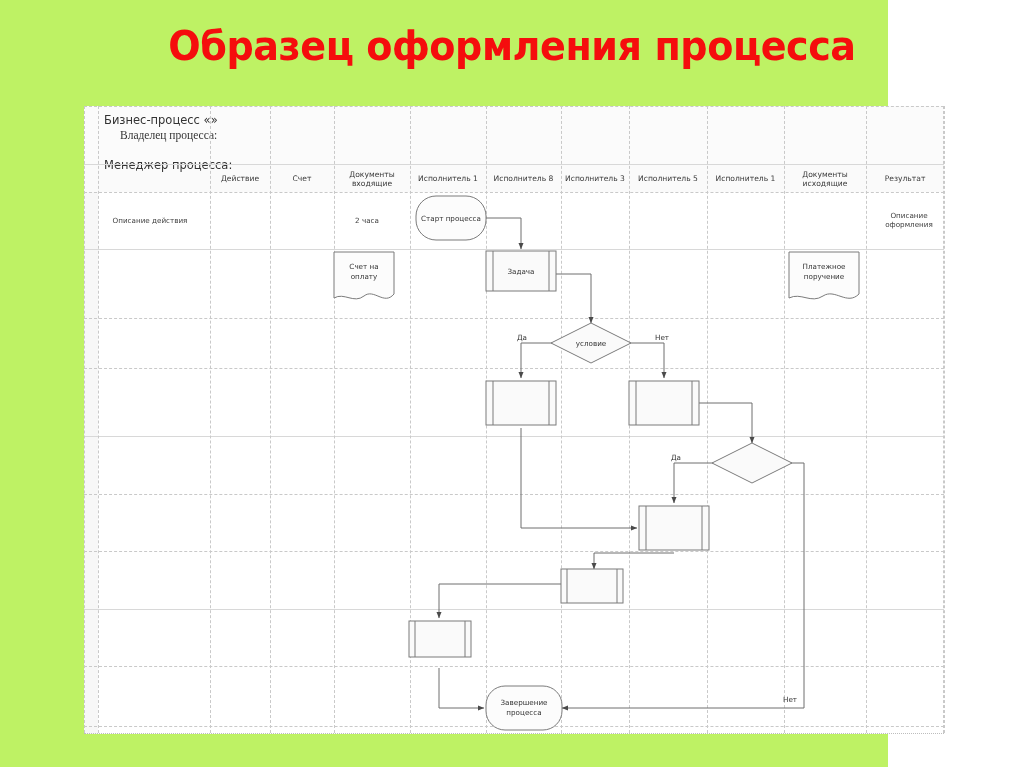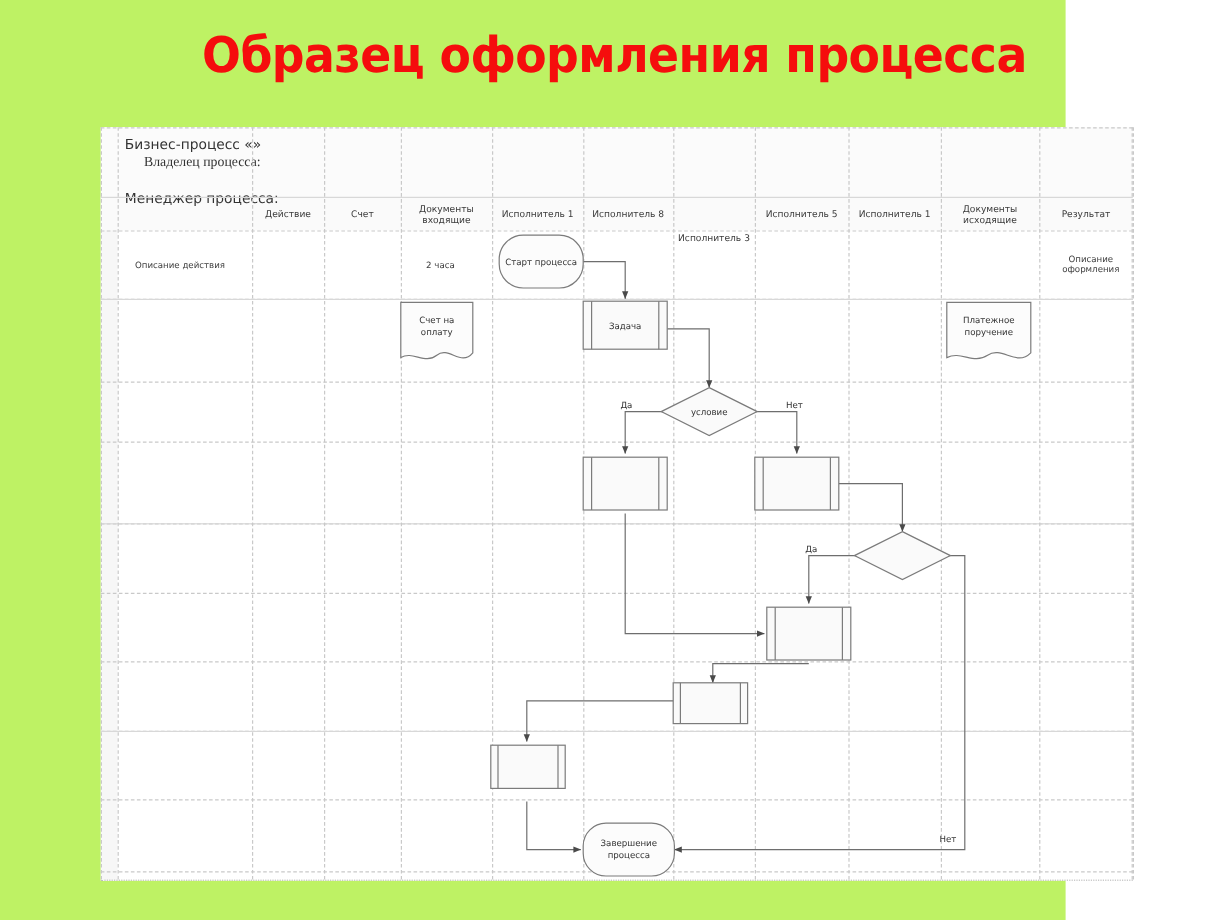--- a/index.html
+++ b/index.html
@@ -154,21 +154,21 @@
         <div class="v-dash" style="left: 0px; top: 0px; height: 627px;"></div>
         <div class="v-dash" style="left: 859px; top: 0px; height: 627px;"></div>
       </div>
 
     <div id="colhdrs">
         <div class="colhdr" style="left: 126px; width: 60px;">Действие</div>
         <div class="colhdr" style="left: 186px; width: 64px;">Счет</div>
         <div class="colhdr" style="left: 250px; width: 76px;">Документы входящие</div>
         <div class="colhdr" style="left: 326px; width: 76px;">Исполнитель 1</div>
         <div class="colhdr" style="left: 402px; width: 75px;">Исполнитель 8</div>
-        <div class="colhdr" style="left: 477px; width: 68px; margin-top: 20px;">Исполнитель 3</div>
+        <div class="colhdr" style="left: 477px; width: 68px;">Исполнитель 3</div>
         <div class="colhdr" style="left: 545px; width: 78px;">Исполнитель 5</div>
         <div class="colhdr" style="left: 623px; width: 77px;">Исполнитель 1</div>
         <div class="colhdr" style="left: 700px; width: 82px;">Документы исходящие</div>
         <div class="colhdr" style="left: 782px; width: 78px;">Результат</div>
       </div>
 
     <div class="celltext" style="left:10px;top:110px;width:112px;">Описание действия</div>
     <div class="celltext" style="left:255px;top:110px;width:56px;">2 часа</div>
     <div class="celltext" style="left:790px;top:105px;width:70px;">Описание оформления</div>
 

